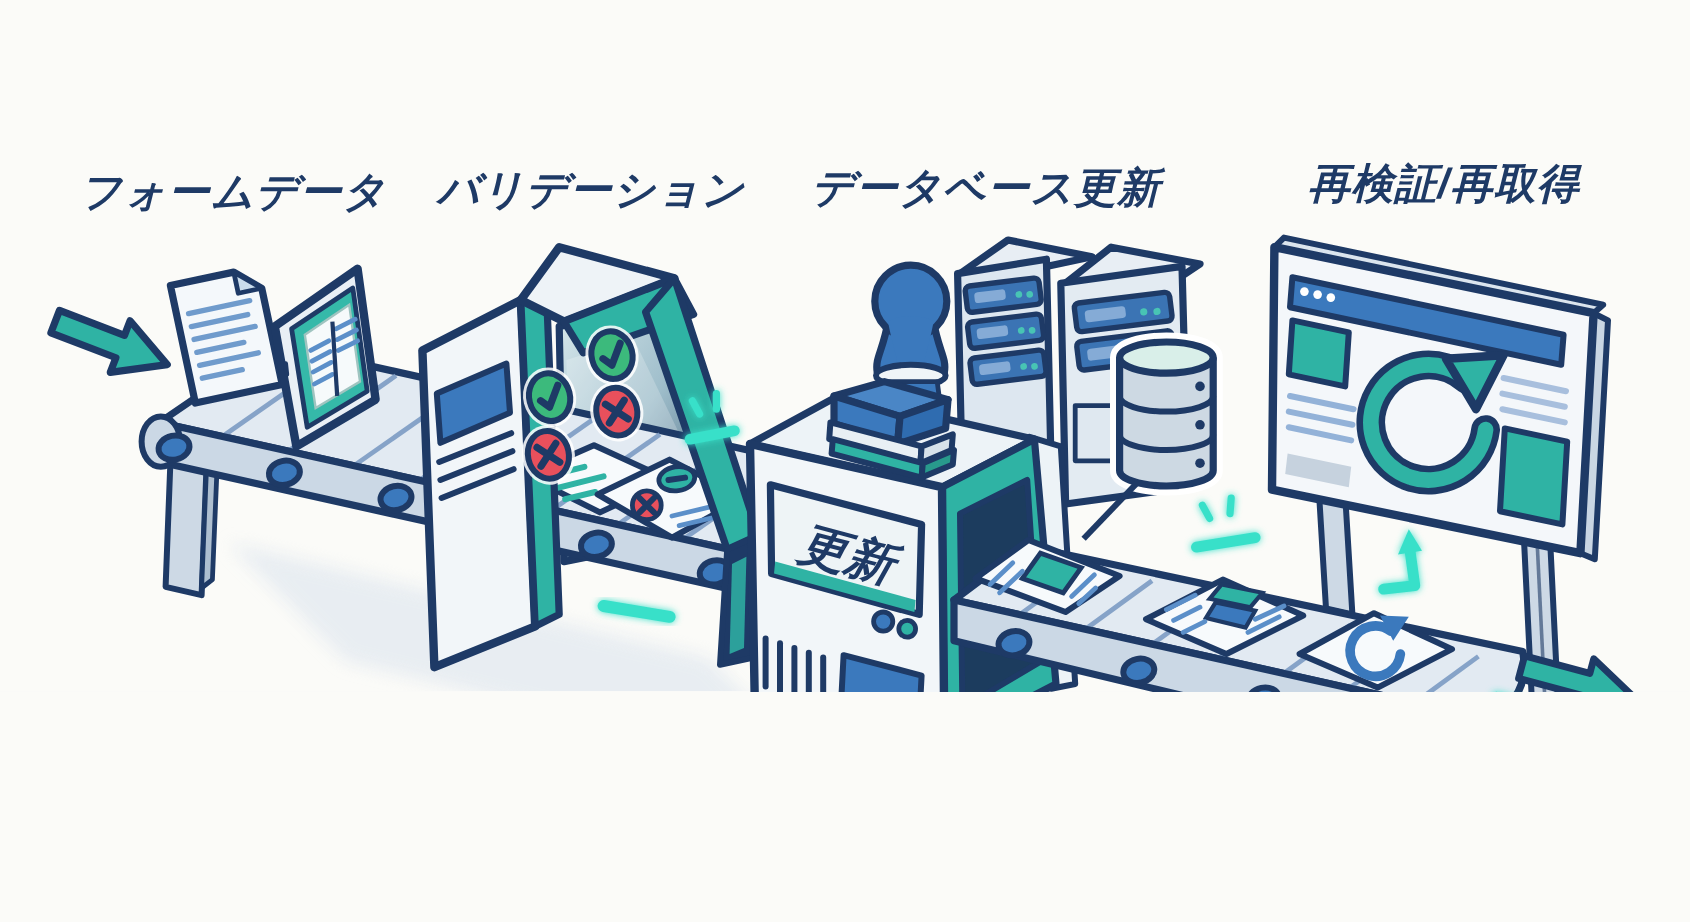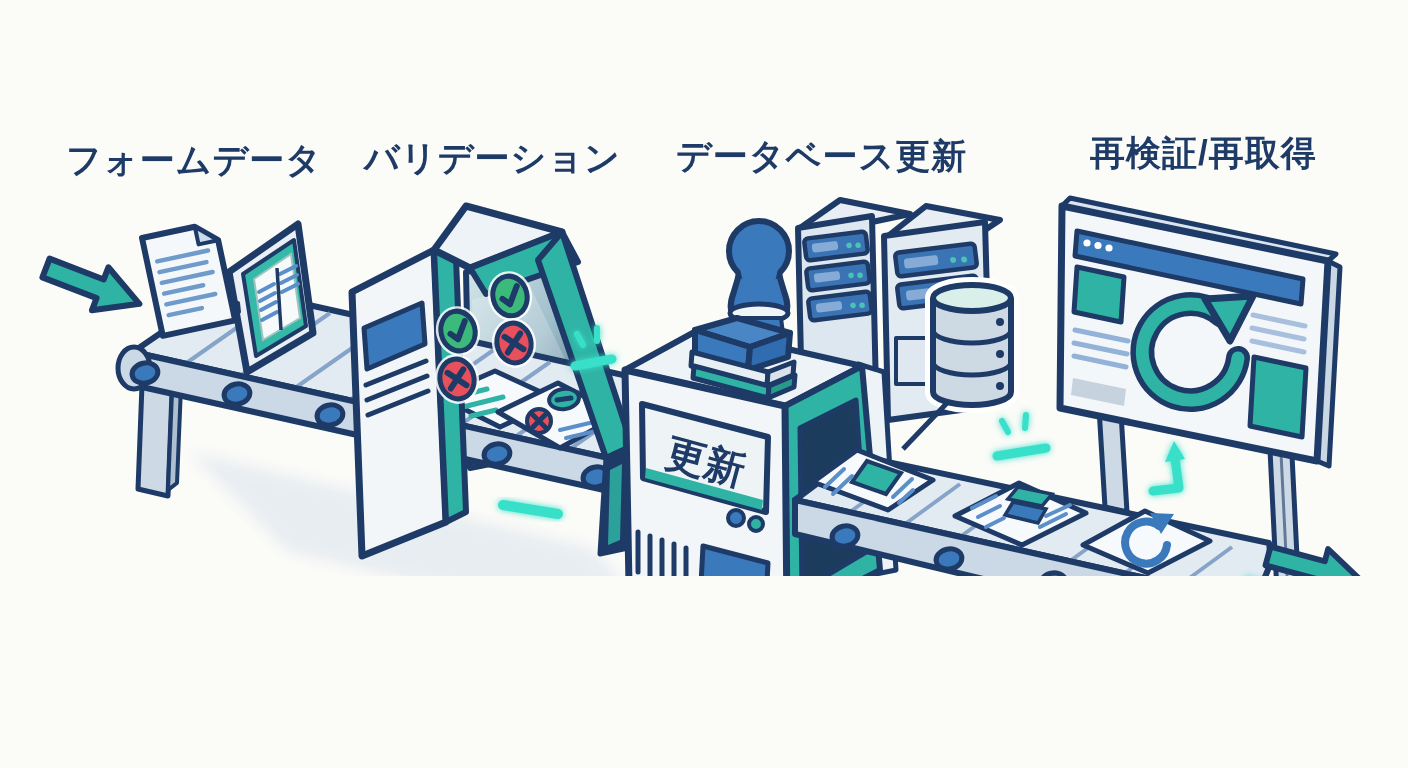--- a/index.html
+++ b/index.html
@@ -1,16 +1,16 @@
 <!DOCTYPE html>
 <html><head>
 <meta charset="utf-8">
 <style>
   html,body{margin:0;padding:0;background:#fbfbf8;}
-  .stage-wrap{width:1408px;height:576px;overflow:hidden;position:relative;}
+  .stage-wrap{width:1408px;height:576px;overflow:hidden;position:relative;font-style:italic;}
   svg{display:block;}
   .stage-label{font-family:"Liberation Sans","DejaVu Sans",sans-serif;font-weight:bold;font-size:35px;fill:#1e3a66;letter-spacing:1px;}
   .panel-label{font-family:"Liberation Sans","DejaVu Sans",sans-serif;font-weight:bold;font-size:40px;fill:#1e3a66;}
 </style>
 </head>
 <body>
 
 <div class="stage-wrap">
 <svg width="1408" height="768" viewBox="0 0 1408 768">
 <defs>

